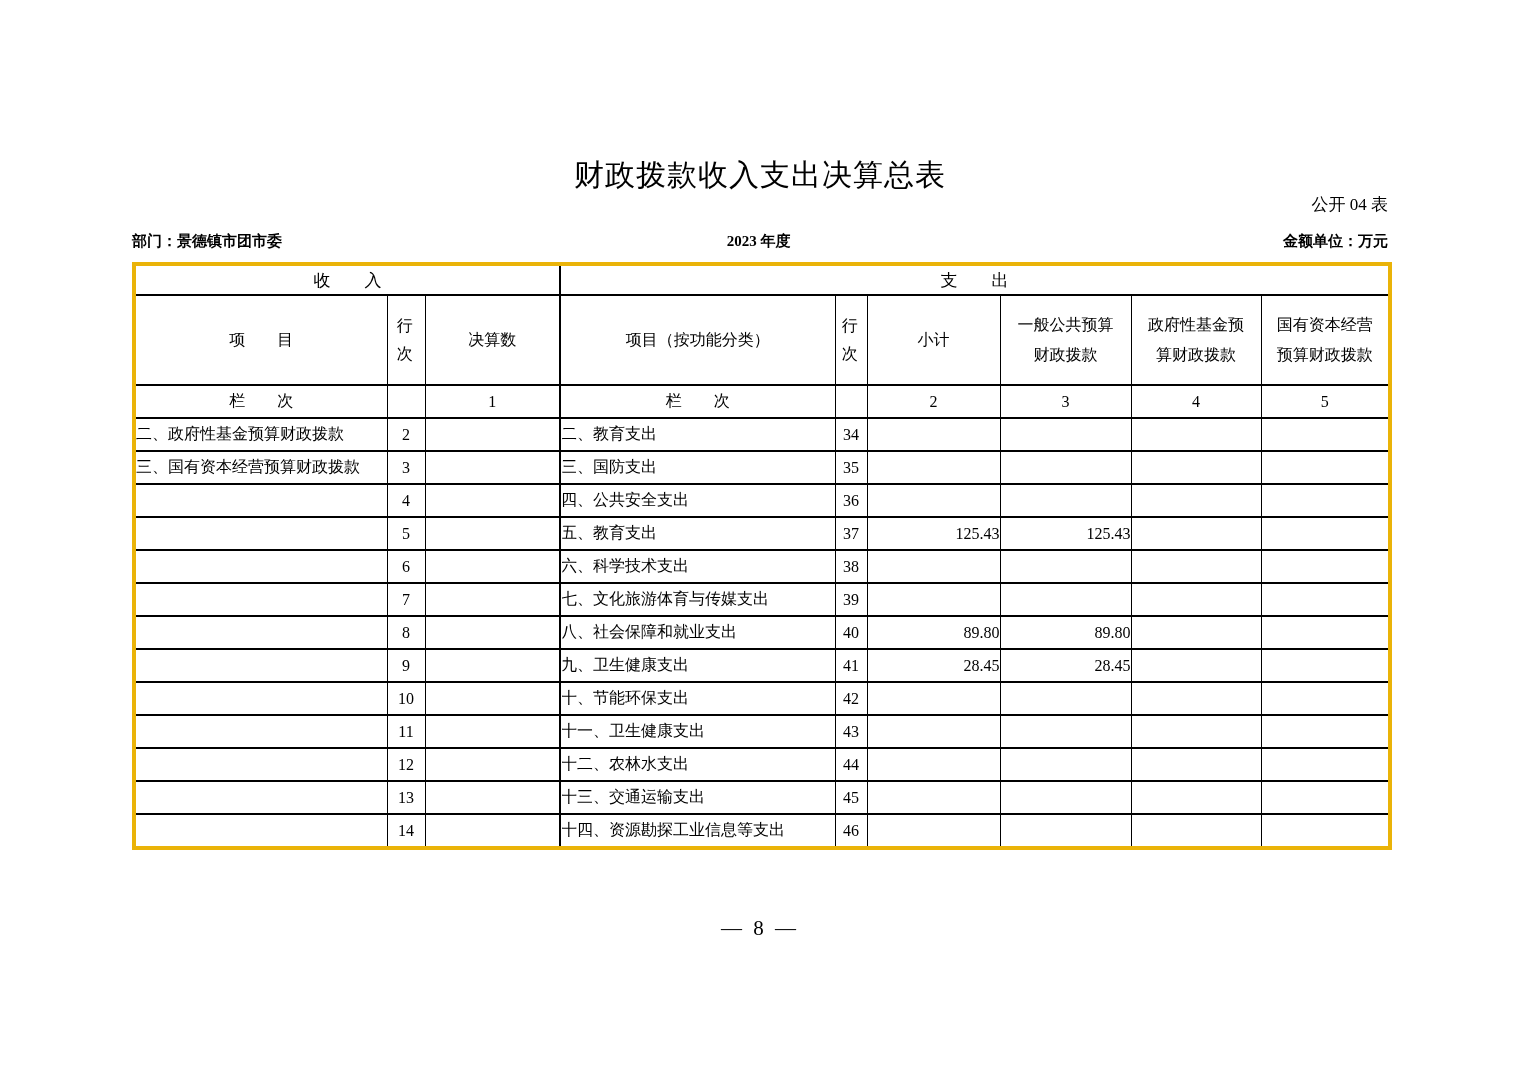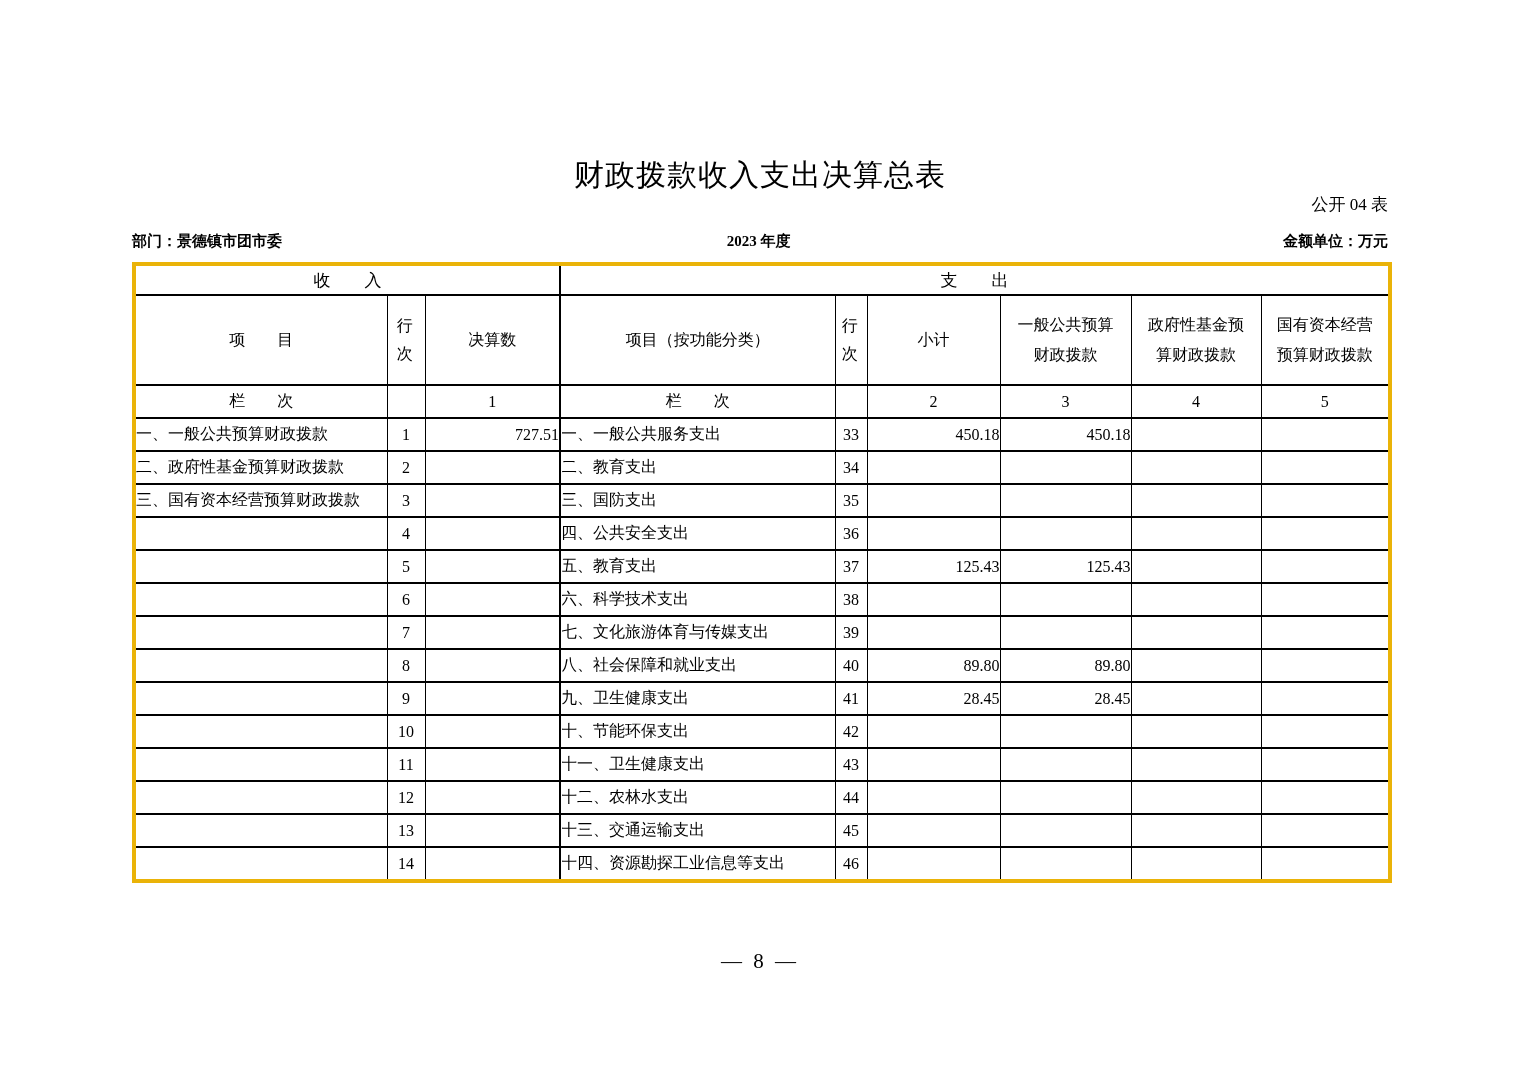--- a/index.html
+++ b/index.html
@@ -168,31 +168,20 @@
         <td class="sec-start">栏　　次</td>
         <td></td>
         <td>2</td>
         <td>3</td>
         <td>4</td>
         <td>5</td>
       </tr>
     </thead>
     <tbody class="data-body" id="table-body">
         <tr>
-          <td class="item">一、一般公共预算财政拨款</td>
-          <td class="line">1</td>
-          <td class="num">727.51</td>
-          <td class="item sec-start">一、一般公共服务支出</td>
-          <td class="line">33</td>
-          <td class="num">450.18</td>
-          <td class="num">450.18</td>
-          <td class="num"></td>
-          <td class="num"></td>
-        </tr>
-        <tr>
           <td class="item">二、政府性基金预算财政拨款</td>
           <td class="line">2</td>
           <td class="num"></td>
           <td class="item sec-start">二、教育支出</td>
           <td class="line">34</td>
           <td class="num"></td>
           <td class="num"></td>
           <td class="num"></td>
           <td class="num"></td>
         </tr>

